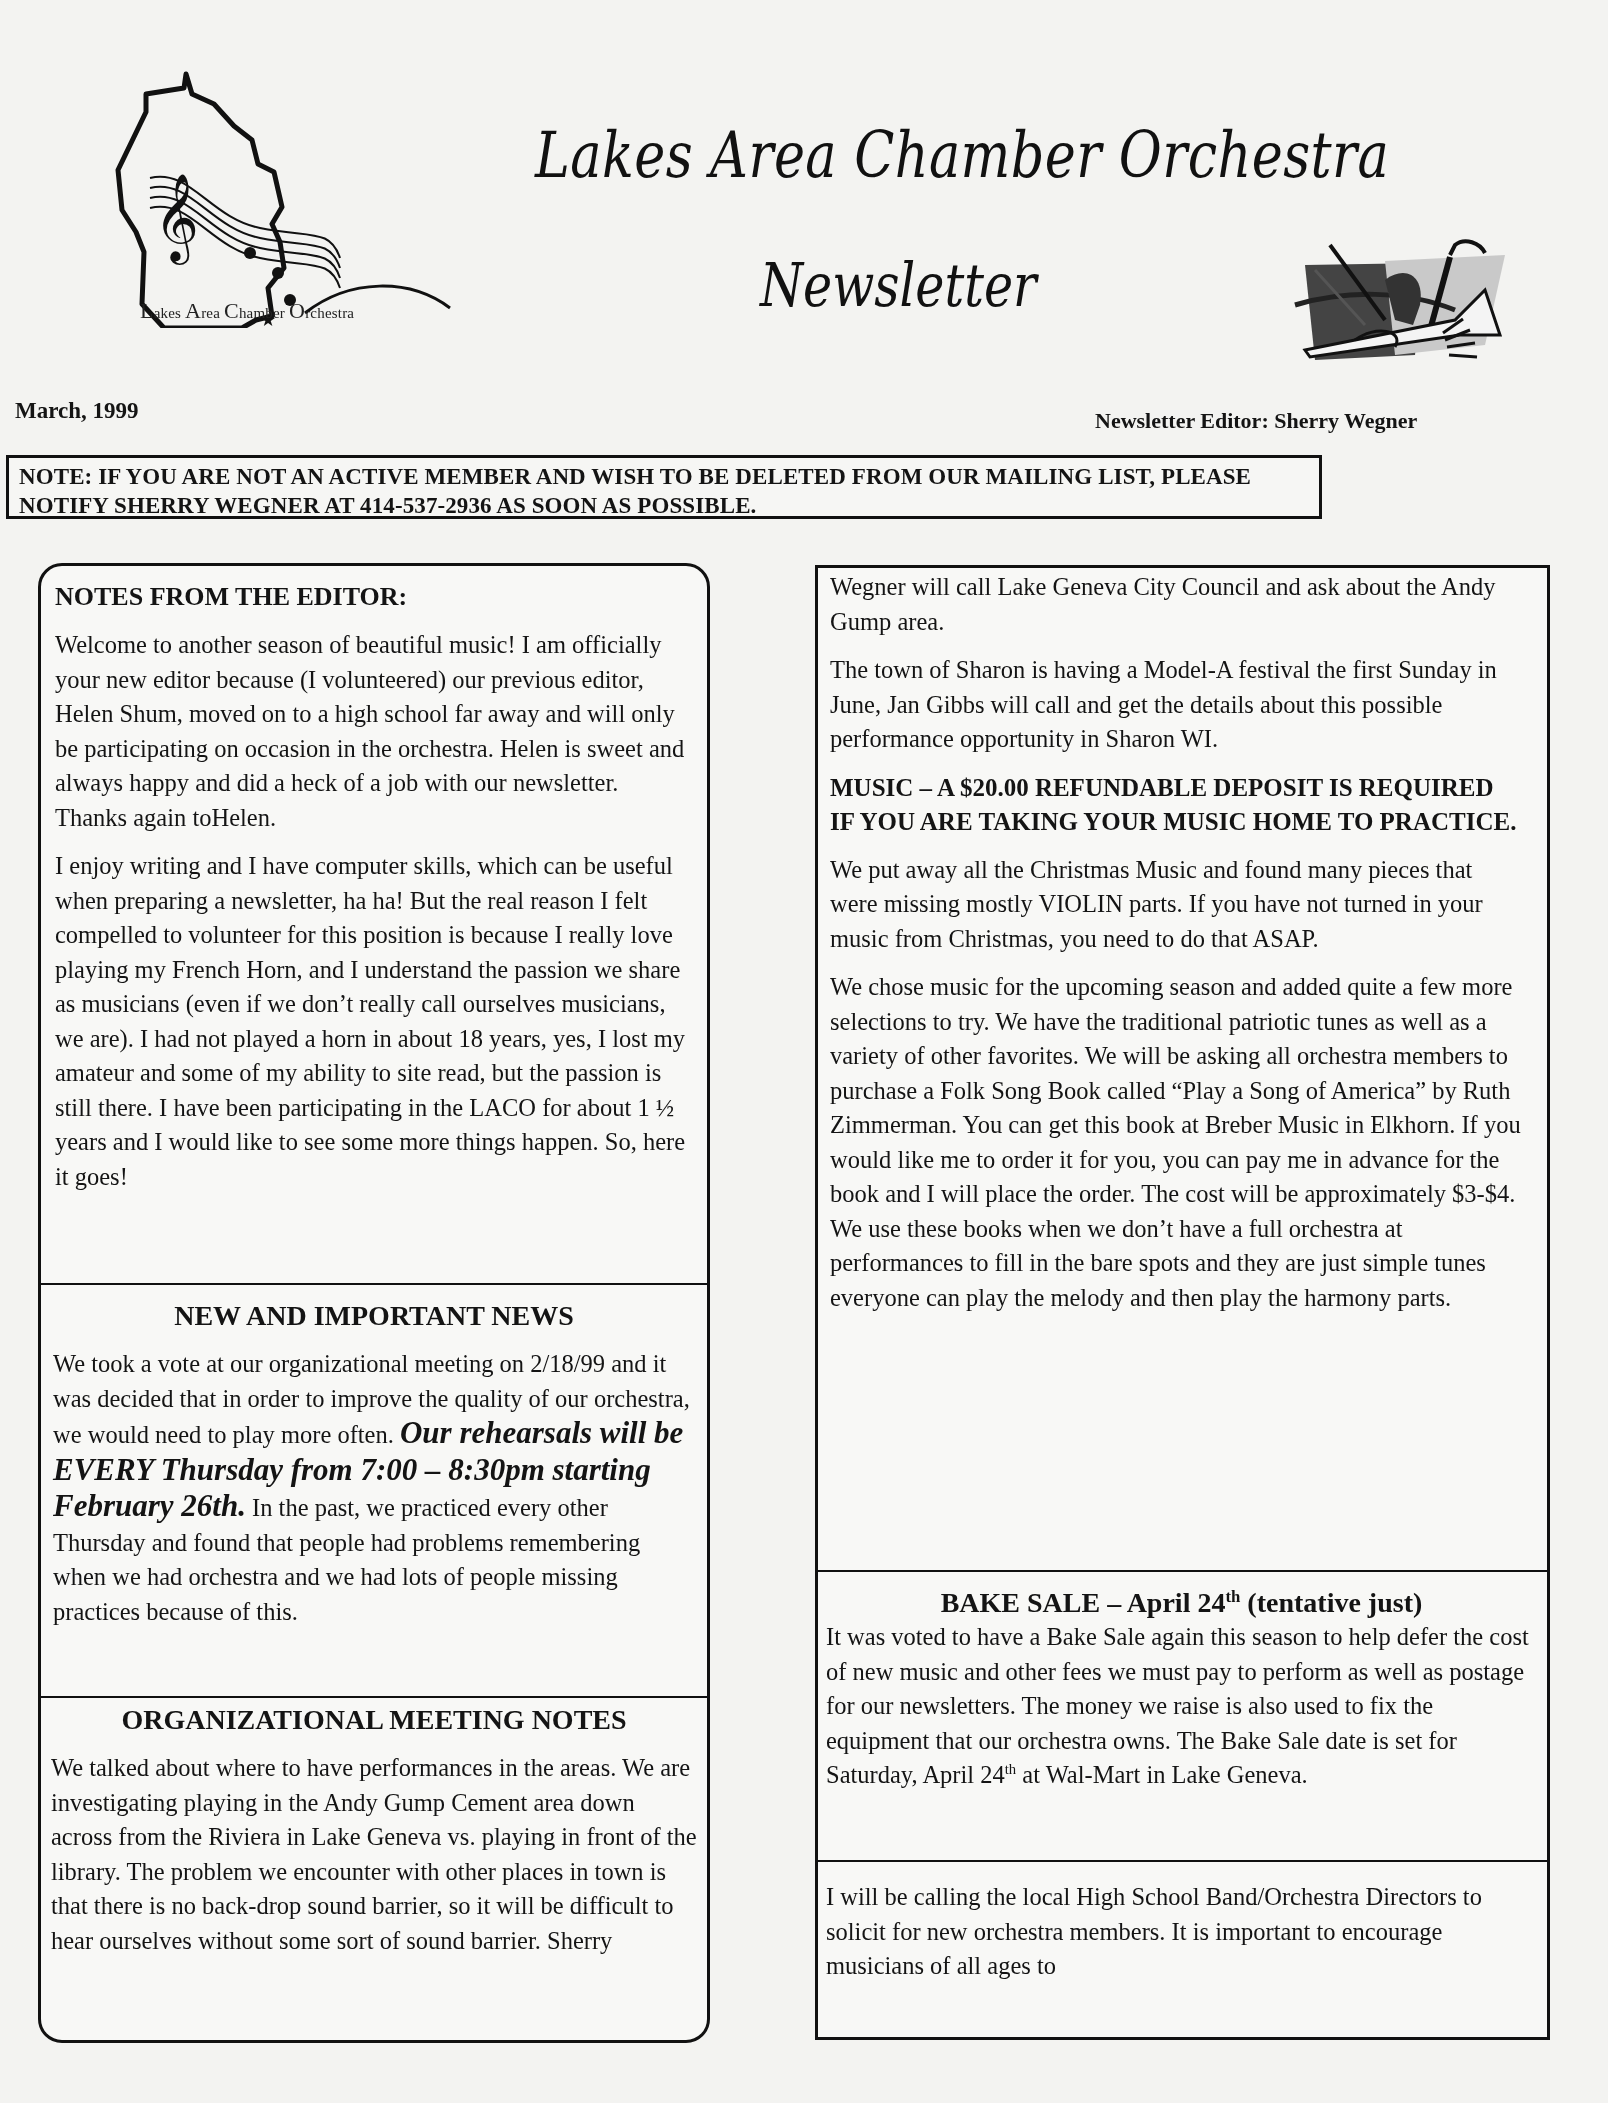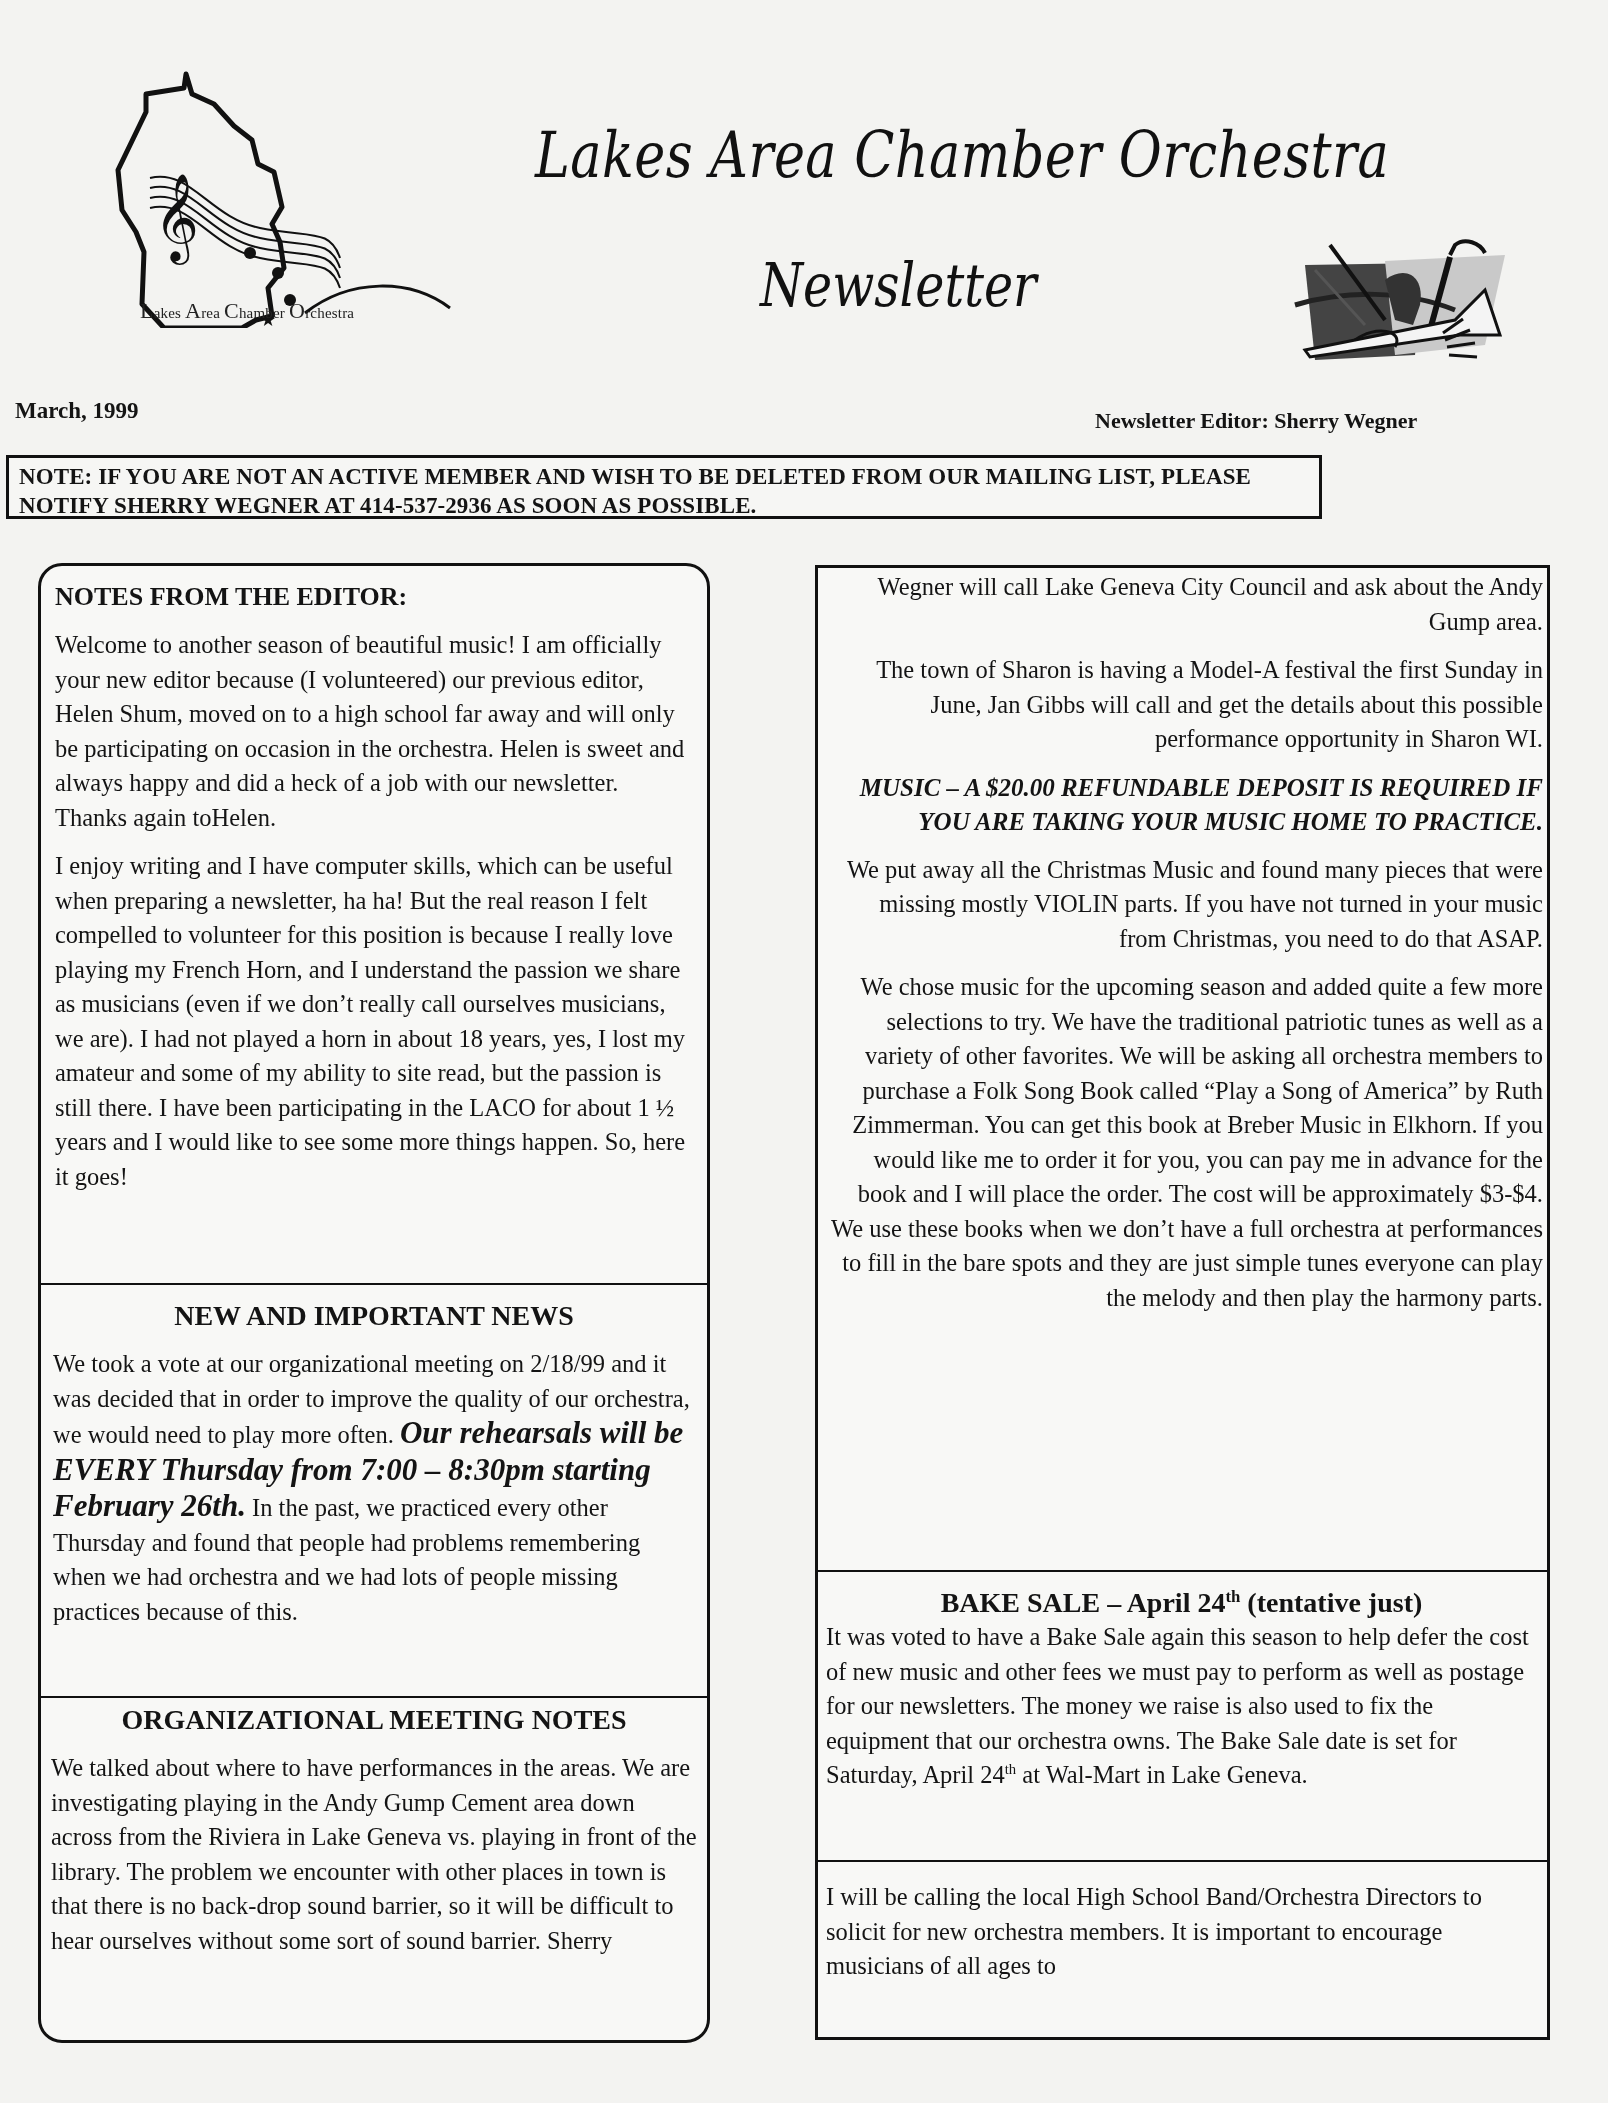--- a/index.html
+++ b/index.html
@@ -129,24 +129,24 @@
   </div>
 
   <div class="section divider" style="top:1130px; height:314px; padding:5px 10px 0 10px;">
     <h2 class="h-center" style="margin-bottom:14px;">ORGANIZATIONAL MEETING NOTES</h2>
     <p>We talked about where to have performances in the areas.  We are investigating playing in the Andy Gump Cement area down across from the Riviera in Lake Geneva vs. playing in front of the library.  The problem we encounter with other places in town is that there is no back-drop sound barrier, so it will be difficult to hear ourselves without some sort of sound barrier.  Sherry</p>
   </div>
 </div>
 
 <div id="col-right" class="col">
 
-  <div class="section" style="top:0; height:1268px; padding:2px 4px 0 12px;text-align:right;">
+  <div class="section" style="top:0; height:1268px; padding:2px 24px 0 12px;">
     <p style="margin-bottom:14px;">Wegner will call Lake Geneva City Council and ask about the Andy Gump area.</p>
     <p style="margin-bottom:14px;">The town of Sharon is having a Model-A festival the first Sunday in June, Jan Gibbs will call and get the details about this possible performance opportunity in Sharon WI.</p>
-    <h3 class="h-block" style="margin-bottom:14px;font-style:italic;">MUSIC – A $20.00 REFUNDABLE DEPOSIT IS REQUIRED IF YOU ARE TAKING YOUR MUSIC HOME TO PRACTICE.</h3>
+    <h3 class="h-block" style="margin-bottom:14px;">MUSIC – A $20.00 REFUNDABLE DEPOSIT IS REQUIRED IF YOU ARE TAKING YOUR MUSIC HOME TO PRACTICE.</h3>
     <p style="margin-bottom:14px;">We put away all the Christmas Music and found many pieces that were missing mostly VIOLIN parts.  If you have not turned in your music from Christmas, you need to do that ASAP.</p>
     <p>We chose music for the upcoming season and added quite a few more selections to try.  We have the traditional patriotic tunes as well as a variety of other favorites.  We will be asking all orchestra members to purchase a Folk Song Book called “Play a Song of America” by Ruth Zimmerman.  You can get this book at Breber Music in Elkhorn.  If you would like me to order it for you, you can pay me in advance for the book and I will place the order.  The cost will be approximately $3-$4.  We use these books when we don’t have a full orchestra at performances to fill in the bare spots and they are just simple tunes everyone can play the melody and then play the harmony parts.</p>
   </div>
 
   <div class="section divider" style="top:1002px; height:290px; padding:14px 10px 0 8px;">
     <h2 class="h-center"><span>BAKE SALE – April 24</span><sup>th</sup><span> (tentative just)</span></h2>
     <p><span>It was voted to have a Bake Sale again this season to help defer the cost of new music and other fees we must pay to perform as well as postage for our newsletters.  The money we raise is also used to fix the equipment that our orchestra owns.  The Bake Sale date is set for Saturday, April 24</span><sup>th</sup><span> at Wal-Mart in Lake Geneva.</span></p>
   </div>
 
   <div class="section divider" style="top:1292px; height:180px; padding:18px 10px 0 8px;">

